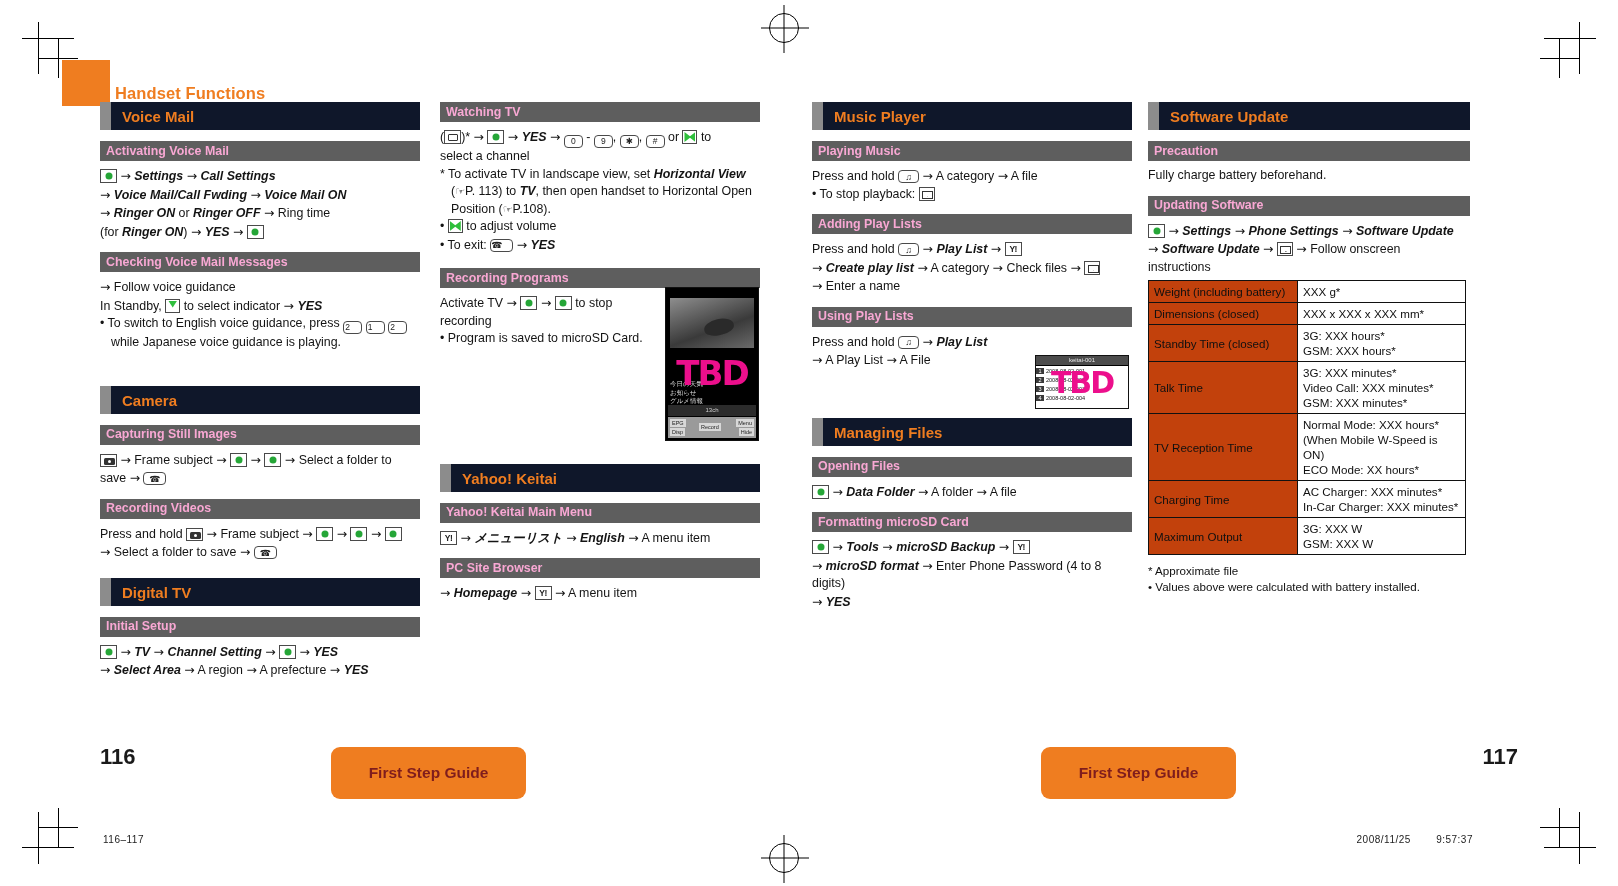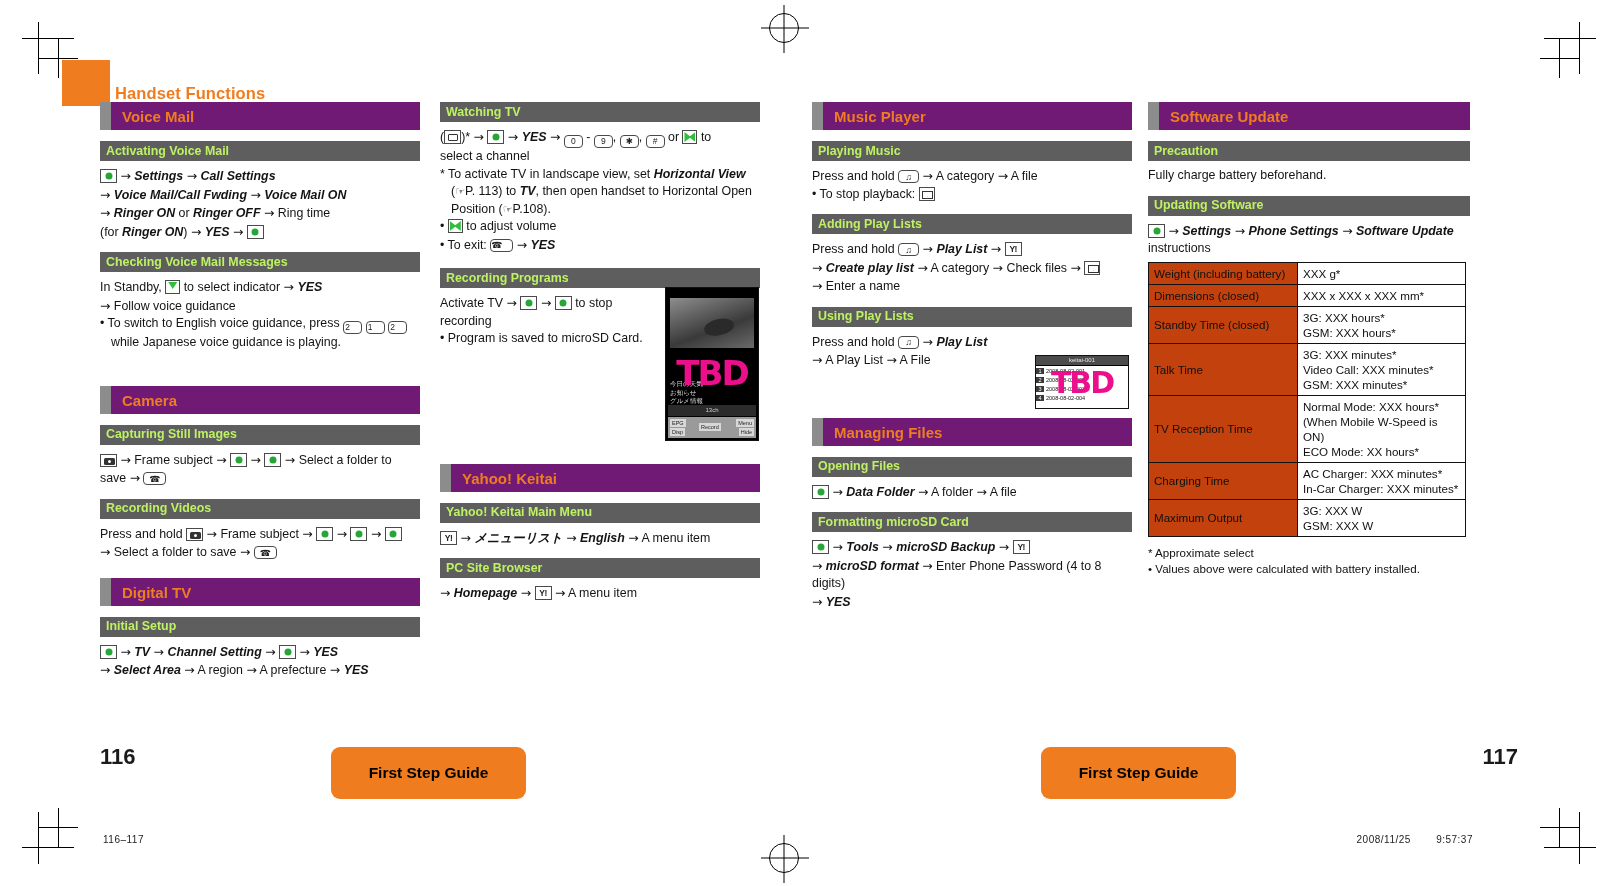--- a/index.html
+++ b/index.html
@@ -24,30 +24,30 @@
                  color:#ef7d20;letter-spacing:.1px;}
 
   
   .col{position:absolute;top:102px;}
   .col1{left:100px;width:320px;}
   .col2{left:440px;width:320px;}
   .col3{left:812px;width:320px;}
   .col4{left:1148px;width:322px;}
 
   
-  .sec{position:relative;height:28px;background:#701a75;margin-top:18px;margin-bottom:9px;}
+  .sec{position:relative;height:28px;background:#0f172a;margin-top:18px;margin-bottom:9px;}
   .sec:first-child{margin-top:0;}
   .sec .bar{position:absolute;left:0;top:0;width:11px;height:28px;background:#8c8c8c;}
   .sec .txt{position:absolute;left:22px;top:50%;transform:translateY(-50%);
             font-size:15px;font-weight:bold;color:#ef7d20;}
 
   
   .sub{background:#5e5e5e;height:20px;margin-top:11px;margin-bottom:6px;
        display:flex;align-items:center;}
-  .sub .txt{color:#bef264;font-size:12.4px;font-weight:bold;padding-left:6px;line-height:1;}
+  .sub .txt{color:#f9a8d4;font-size:12.4px;font-weight:bold;padding-left:6px;line-height:1;}
 
   
   .body{font-size:12.4px;line-height:17.5px;color:#141414;}
   .body p{margin:0;}
   .b{font-weight:bold;font-style:italic;}
   .arrow{font-family:"DejaVu Sans",sans-serif;}
   .bullet{display:block;padding-left:10px;text-indent:-10px;}
   .star{display:block;padding-left:11px;text-indent:-11px;}
   .indent{display:block;padding-left:11px;}
 
@@ -128,21 +128,21 @@
   table.spec td.v{background:#fff;}
   .notes{font-size:11.6px;line-height:16px;margin-top:8px;}
   .notes .star{padding-left:11px;text-indent:-11px;display:block;}
   .notes .bullet{padding-left:9px;text-indent:-9px;display:block;}
 
   
   .pagenum{position:absolute;font-size:22px;font-weight:bold;color:#1a1a1a;}
   #pn-left{left:100px;top:744px;}
   #pn-right{right:100px;top:744px;}
   .fsg{position:absolute;top:747px;width:195px;height:52px;background:#ef7d20;
-       border-radius:9px;color:#000000;font-size:15.5px;font-weight:bold;
+       border-radius:9px;color:#7f1d1d;font-size:15.5px;font-weight:bold;
        display:flex;align-items:center;justify-content:center;}
   #fsg-left{left:331px;}
   #fsg-right{left:1041px;}
   .slug{position:absolute;font-size:10px;color:#222;letter-spacing:.5px;
         font-family:"Liberation Sans",sans-serif;}
   #slug-left{left:103px;top:834px;}
   #slug-right{right:145px;top:834px;text-align:right;}
   #slug-right span{display:inline-block;}
   #slug-right .t{margin-left:22px;}
 </style>
@@ -187,22 +187,22 @@
       <p><span class="key key-c"><i></i></span> <span class="arrow">→</span> <span class="b">Settings</span> <span class="arrow">→</span> <span class="b">Call Settings</span></p>
       <p><span class="arrow">→</span> <span class="b">Voice Mail/Call Fwding</span> <span class="arrow">→</span> <span class="b">Voice Mail ON</span></p>
       <p><span class="arrow">→</span> <span class="b">Ringer ON</span> or <span class="b">Ringer OFF</span> <span class="arrow">→</span> Ring time</p>
       <p>(for <span class="b">Ringer ON</span>) <span class="arrow">→</span> <span class="b">YES</span> <span class="arrow">→</span> <span class="key key-c"><i></i></span></p>
     </div>
 
     <div class="sub">
       <div class="txt">Checking Voice Mail Messages</div>
     </div>
     <div class="body">
+      <p><span class="arrow">→</span> Follow voice guidance</p>
       <p>In Standby, <span class="key key-dn"><i></i></span> to select indicator <span class="arrow">→</span> <span class="b">YES</span></p>
-      <p><span class="arrow">→</span> Follow voice guidance</p>
       <p class="bullet">• To switch to English voice guidance, press <span class="key key-num">2</span> <span class="key key-num">1</span> <span class="key key-num">2</span></p>
       <p class="indent">while Japanese voice guidance is playing.</p>
     </div>
 
     <div class="sec" style="margin-top:34px;">
       <div class="bar"></div>
       <div class="txt">Camera</div>
     </div>
 
     <div class="sub">
@@ -388,20 +388,21 @@
     </div>
     <div class="body">
       <p>Fully charge battery beforehand.</p>
     </div>
 
     <div class="sub">
       <div class="txt">Updating Software</div>
     </div>
     <div class="body">
       <p><span class="key key-c"><i></i></span> <span class="arrow">→</span> <span class="b">Settings</span> <span class="arrow">→</span> <span class="b">Phone Settings</span> <span class="arrow">→</span> <span class="b">Software Update</span></p>
+      <p><span class="arrow">→</span> <span class="b">Software Update</span> <span class="arrow">→</span> <span class="key key-mail"><i></i></span> <span class="arrow">→</span> Follow onscreen</p>
       <p>instructions</p>
     </div>
 
 
     <table class="spec">
       <tbody>
         <tr>
           <td class="k">Weight (including battery)</td>
           <td class="v">XXX g*</td>
         </tr>
@@ -426,21 +427,21 @@
           <td class="v">AC Charger: XXX minutes*<br>In-Car Charger: XXX minutes*</td>
         </tr>
         <tr>
           <td class="k">Maximum Output</td>
           <td class="v">3G: XXX W<br>GSM: XXX W</td>
         </tr>
       </tbody>
     </table>
 
     <div class="notes">
-      <span class="star">*  Approximate select</span>
+      <span class="star">*  Approximate file</span>
       <span class="bullet">• Values above were calculated with battery installed.</span>
     </div>
   </div>
 
   <div class="pagenum" id="pn-left">116</div>
   <div class="fsg" id="fsg-left">First Step Guide</div>
   <div class="fsg" id="fsg-right">First Step Guide</div>
   <div class="pagenum" id="pn-right">117</div>
 
   <div class="slug" id="slug-left">116–117</div>

